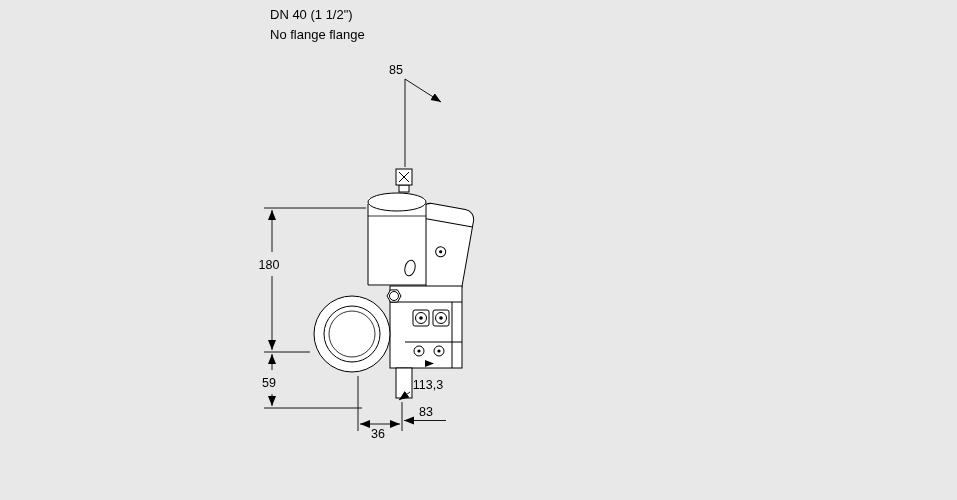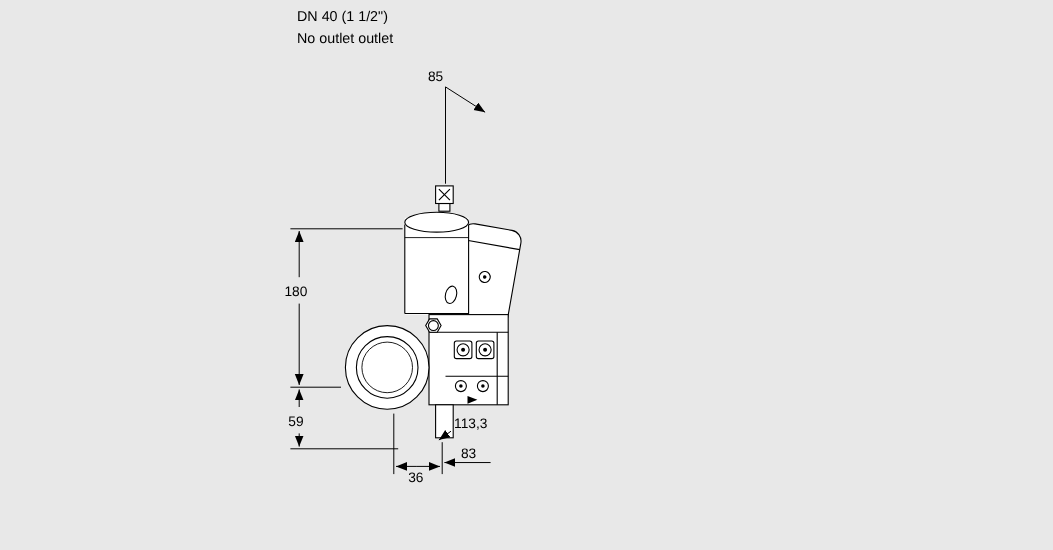--- a/index.html
+++ b/index.html
@@ -27,21 +27,21 @@
     fill:#000;
     stroke:none;
   }
 </style>
 </head>
 <body>
 
 <div class="stage">
 
   <div class="hdr" id="hdr1">DN 40 (1 1/2")</div>
-  <div class="hdr" id="hdr2">No outlet outlet</div>
+  <div class="hdr" id="hdr2">No flange flange</div>
 
   <svg class="drawing" width="957" height="500" viewBox="0 0 957 500">
     <defs>
       <marker id="arr" markerWidth="12" markerHeight="10" refX="10" refY="4" orient="auto" markerUnits="userSpaceOnUse">
         <path d="M0,0 L10,4 L0,8 Z" fill="#000"></path>
       </marker>
     </defs>
 
     <g stroke="#000" fill="none" stroke-width="1">
 

